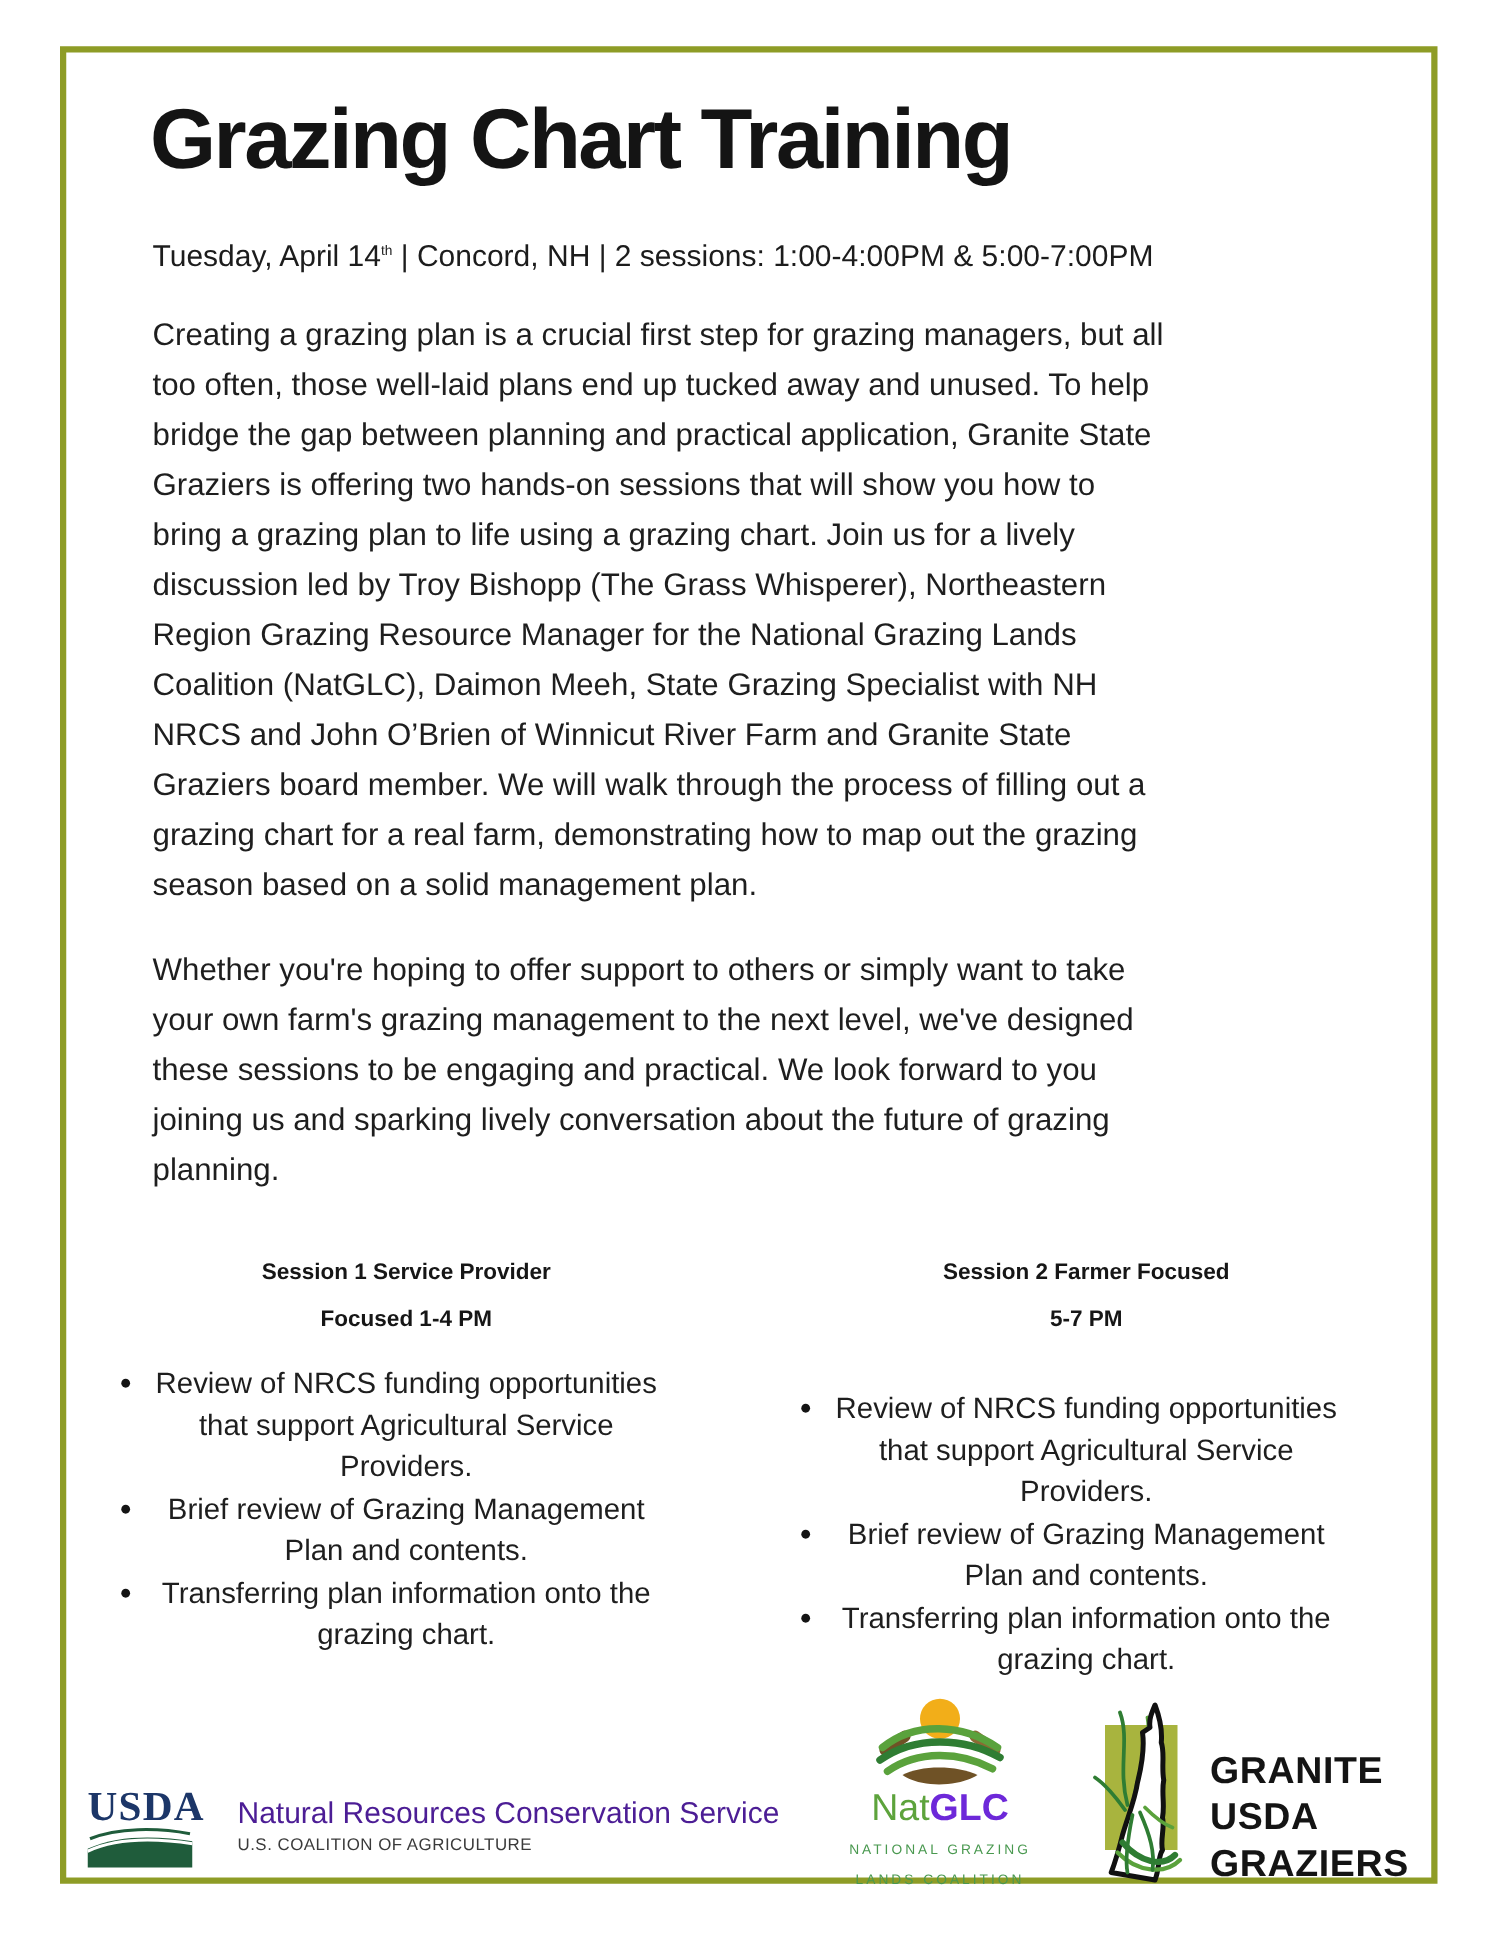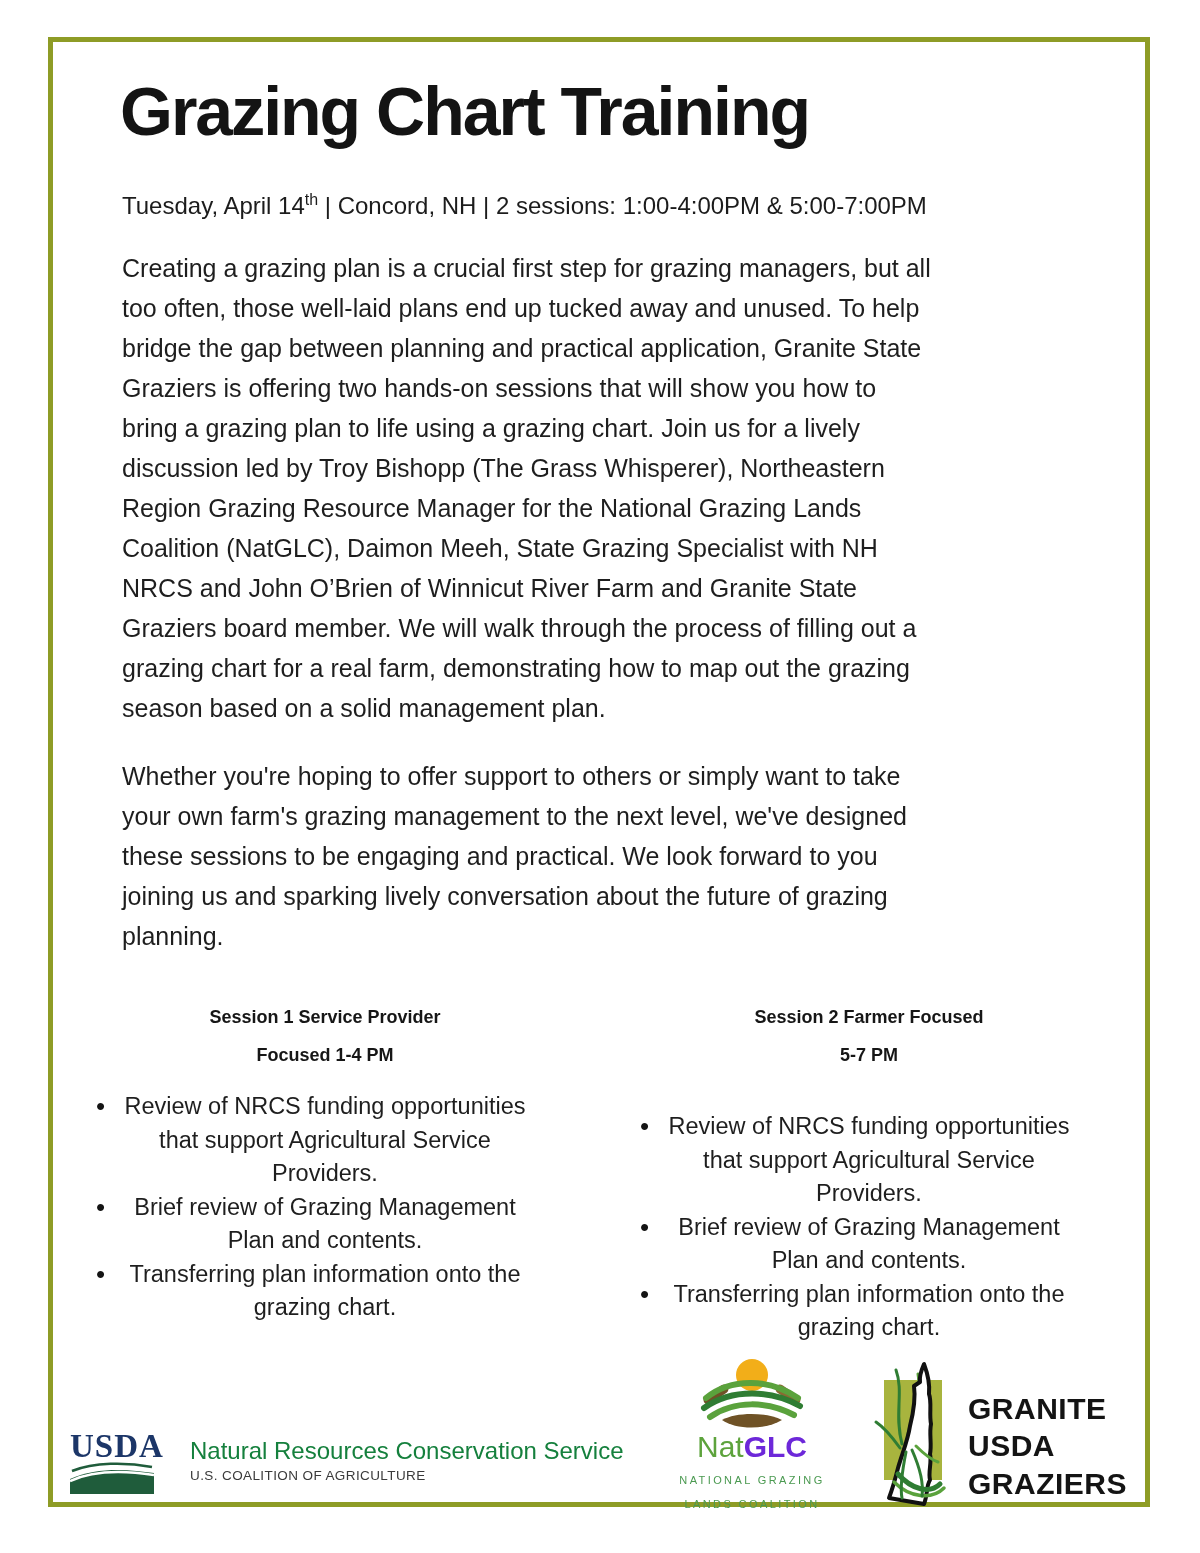--- a/index.html
+++ b/index.html
@@ -30,21 +30,21 @@
     color: #141414;
     white-space: nowrap;
   }
   .subtitle {
     position: absolute;
     left: 122px; top: 192px;
     font-size: 24px;
     color: #1c1c1c;
     white-space: nowrap;
   }
-  .subtitle sup { font-size: 16px; line-height: 0; }
+  .subtitle sup { font-size: 11px; line-height: 0; }
   .para {
     position: absolute;
     left: 122px;
     width: 1012px;
     margin: 0;
     font-size: 25px;
     line-height: 40px;
     white-space: pre-line;
     color: #1e1e1e;
   }
@@ -92,21 +92,21 @@
     display: block;
     font-family: "Liberation Serif", serif;
     font-weight: 700;
     font-size: 33px;
     line-height: 28px;
     letter-spacing: 1px;
     color: #1c3668;
   }
   .usda-swoosh { display: block; margin-top: 1px; }
   .usda-text { padding-top: 5px; }
-  .usda-line1 { font-size: 24px; color: #15803d; white-space: nowrap; }
+  .usda-line1 { font-size: 24px; color: #4c1d95; white-space: nowrap; }
   .usda-line2 { font-size: 13.5px; color: #3a3a3a; letter-spacing: 0.4px; margin-top: 3px; white-space: nowrap; }
   .natglc-block {
     position: absolute;
     left: 664px; top: 1352px;
     width: 176px;
     text-align: center;
   }
   .natglc-emblem { display: block; margin: 0 auto; }
   .natglc-word { font-size: 30px; line-height: 30px; margin-top: 2px; }
   .natglc-word .nat { color: #5da33c; font-weight: 400; }
@@ -116,21 +116,21 @@
     letter-spacing: 2.4px;
     color: #4a9950;
     margin-top: 12px;
     white-space: nowrap;
   }
   .gsg-block {
     position: absolute;
     left: 872px; top: 1356px;
     display: flex;
     gap: 10px;
-    align-items: center;
+    align-items: flex-end;
   }
   .gsg-emblem { display: block; }
   .gsg-text {
     margin-top: 26px;
     font-size: 30px;
     font-weight: 800;
     line-height: 37.5px;
     letter-spacing: 0.5px;
     color: #141414;
     white-space: nowrap;

